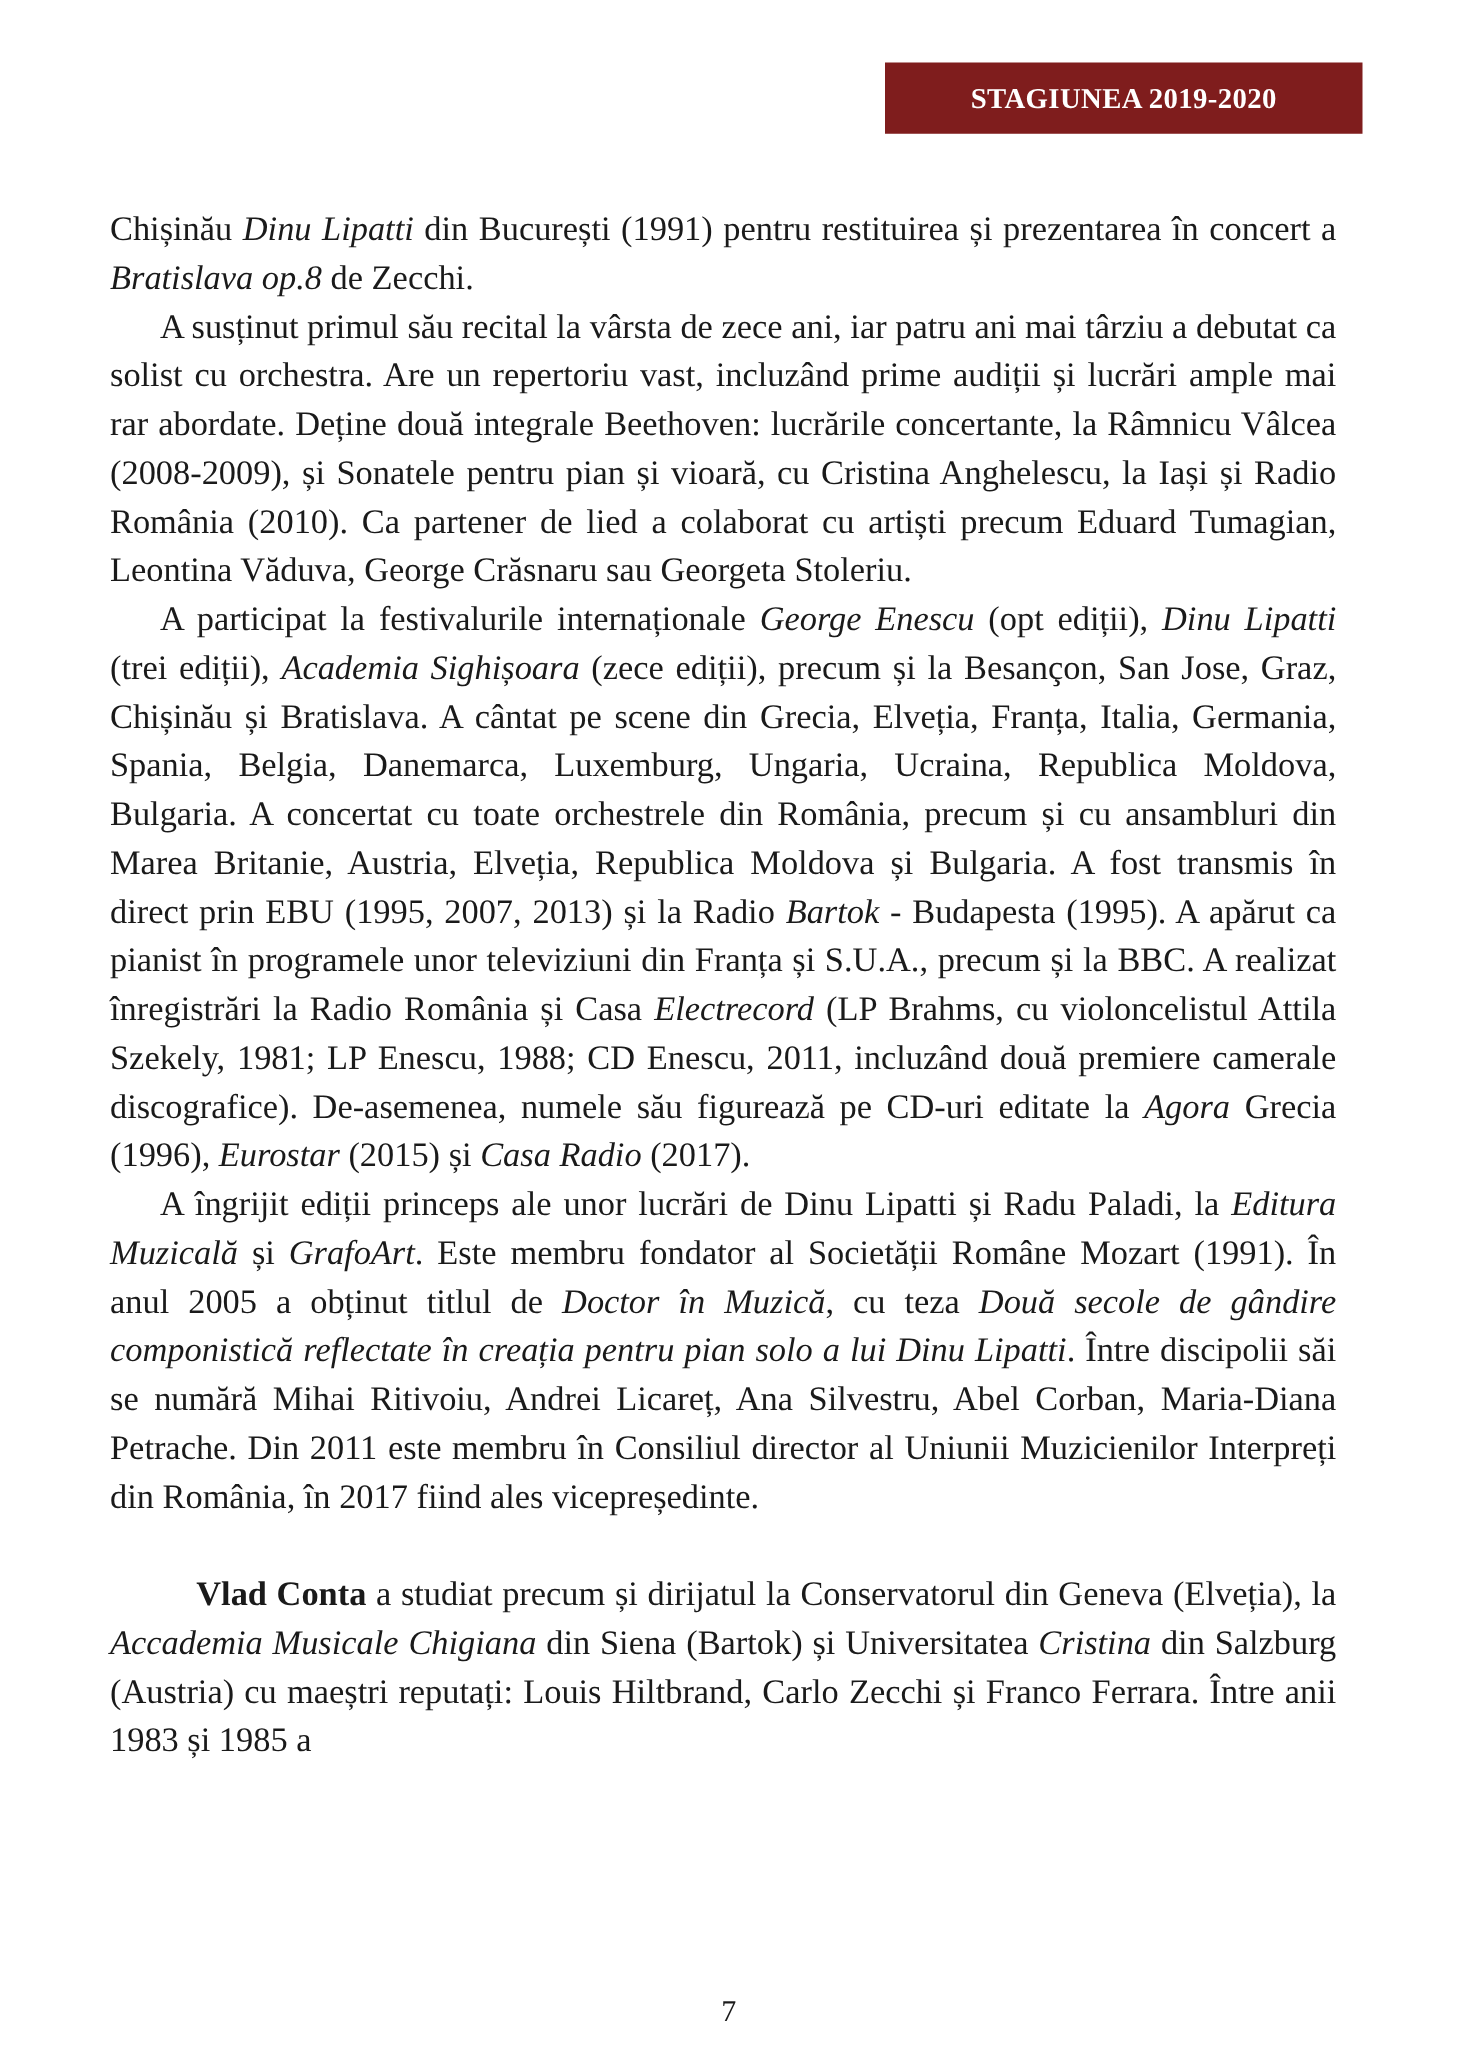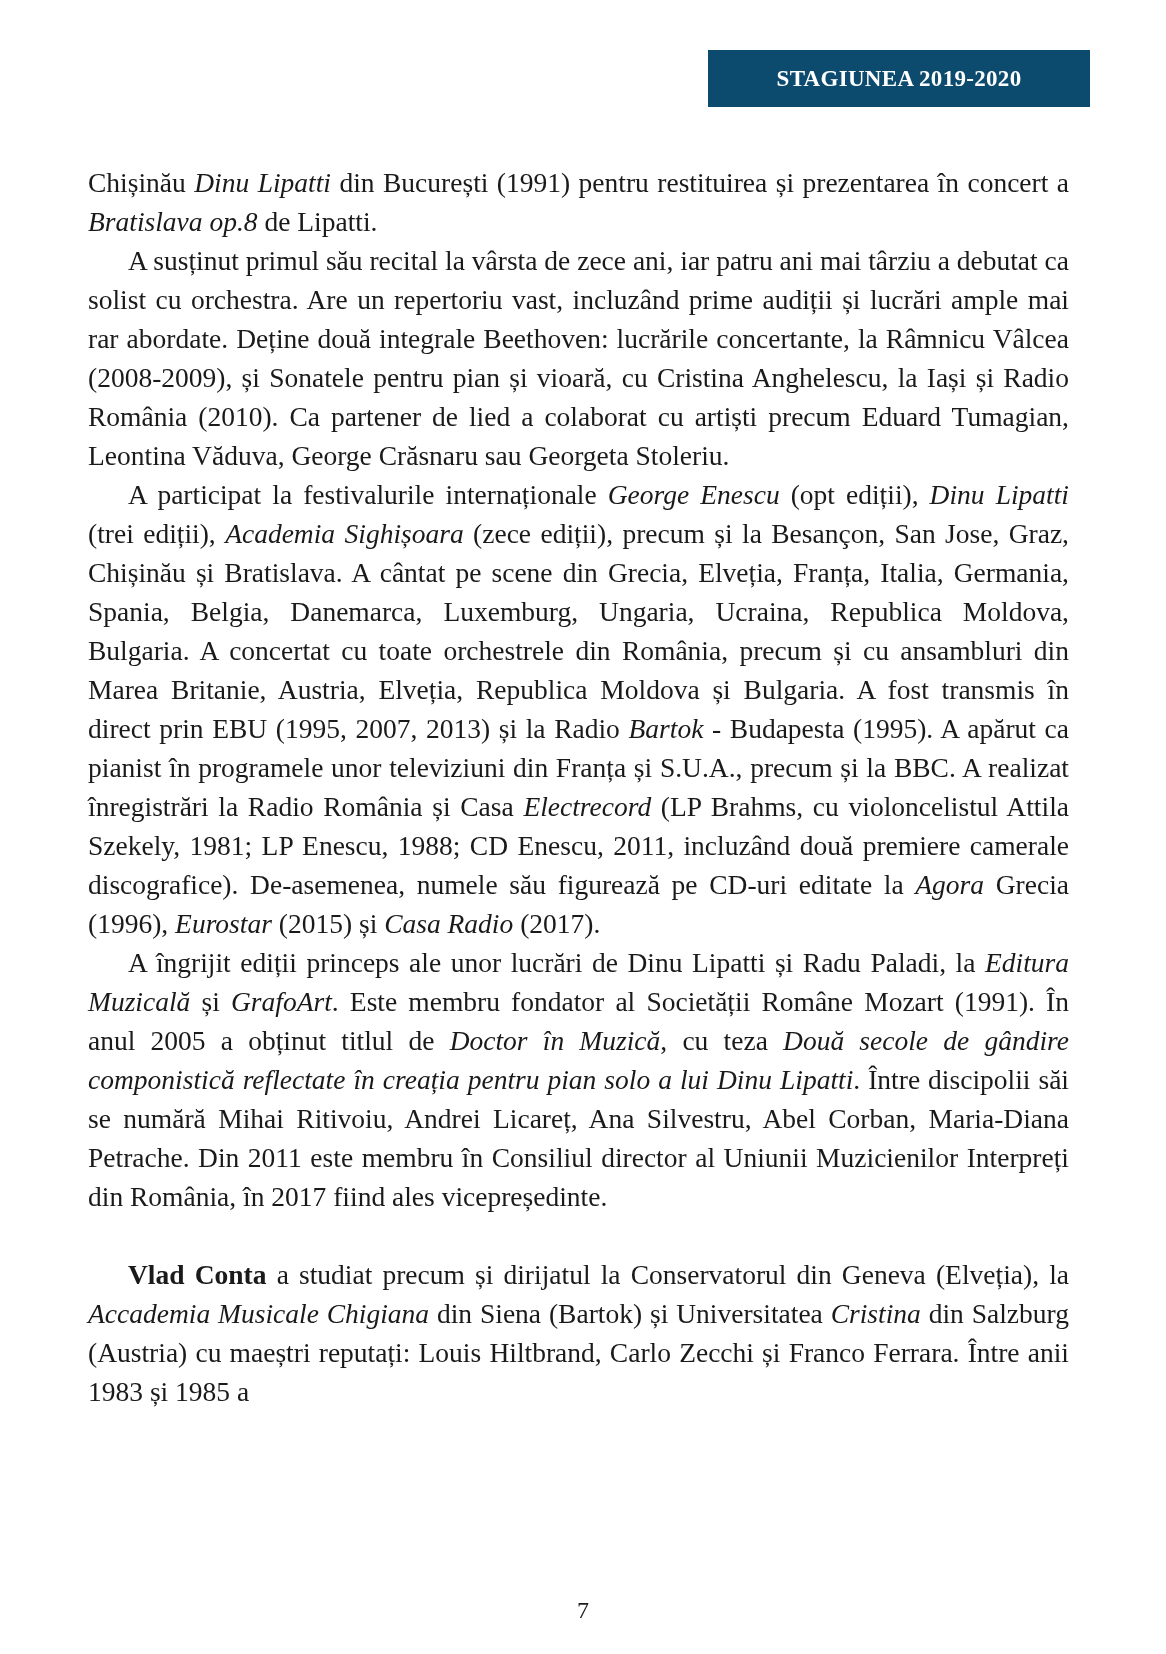--- a/index.html
+++ b/index.html
@@ -1,37 +1,37 @@
 <!DOCTYPE html>
 <html><head>
 <meta charset="utf-8">
 <style>
   html, body { margin:0; padding:0; background:#ffffff; }
   body { width:1166px; height:1654px; position:relative; overflow:hidden;
          font-family:"Liberation Serif","DejaVu Serif",serif; color:#1a1a1a; }
   .header-badge { position:absolute; left:708px; top:50px; width:382px; height:57px;
-         background:#0c4a6e; color:#ffffff; display:flex; align-items:center; justify-content:center;
+         background:#7f1d1d; color:#ffffff; display:flex; align-items:center; justify-content:center;
          font-weight:bold; font-size:23px; letter-spacing:0.3px; }
   .body-text { position:absolute; left:88px; top:163px; width:981px;
          font-size:27.5px; line-height:39px; text-align:justify; }
   .body-text p { margin:0; text-indent:40px; }
   .body-text p.noindent { text-indent:0; }
   .body-text p.gap { margin-top:39px; }
   .body-text i { font-style:italic; }
-  .body-text b { font-weight:bold; }
+  .body-text b { font-weight:bold;margin-left:29px; }
   .page-number { position:absolute; left:0; width:1166px; top:1597px; text-align:center; font-size:24px; }
 </style>
 </head>
 <body>
 
 <div class="header-badge">
   <span>STAGIUNEA 2019-2020</span>
 </div>
 
 <div class="body-text" id="body-text">
-    <p class="noindent"><span>Chișinău </span><i>Dinu Lipatti</i><span> din București (1991) pentru restituirea și prezentarea în concert a </span><i>Bratislava op.8</i><span> de Lipatti.</span></p>
+    <p class="noindent"><span>Chișinău </span><i>Dinu Lipatti</i><span> din București (1991) pentru restituirea și prezentarea în concert a </span><i>Bratislava op.8</i><span> de Zecchi.</span></p>
     <p><span>A susținut primul său recital la vârsta de zece ani, iar patru ani mai târziu a debutat ca solist cu orchestra. Are un repertoriu vast, incluzând prime audiții și lucrări ample mai rar abordate. Deține două integrale Beethoven: lucrările concertante, la Râmnicu Vâlcea (2008-2009), și Sonatele pentru pian și vioară, cu Cristina Anghelescu, la Iași și Radio România (2010). Ca partener de lied a colaborat cu artiști precum Eduard Tumagian, Leontina Văduva, George Crăsnaru sau Georgeta Stoleriu.</span></p>
     <p><span>A participat la festivalurile internaționale </span><i>George Enescu</i><span> (opt ediții), </span><i>Dinu Lipatti</i><span> (trei ediții), </span><i>Academia Sighișoara</i><span> (zece ediții), precum și la Besançon, San Jose, Graz, Chișinău și Bratislava. A cântat pe scene din Grecia, Elveția, Franța, Italia, Germania, Spania, Belgia, Danemarca, Luxemburg, Ungaria, Ucraina, Republica Moldova, Bulgaria. A concertat cu toate orchestrele din România, precum și cu ansambluri din Marea Britanie, Austria, Elveția, Republica Moldova și Bulgaria. A fost transmis în direct prin EBU (1995, 2007, 2013) și la Radio </span><i>Bartok</i><span> - Budapesta (1995). A apărut ca pianist în programele unor televiziuni din Franța și S.U.A., precum și la BBC. A realizat înregistrări la Radio România și Casa </span><i>Electrecord</i><span> (LP Brahms, cu violoncelistul Attila Szekely, 1981; LP Enescu, 1988; CD Enescu, 2011, incluzând două premiere camerale discografice). De-asemenea, numele său figurează pe CD-uri editate la </span><i>Agora</i><span> Grecia (1996), </span><i>Eurostar</i><span> (2015) și </span><i>Casa Radio</i><span> (2017).</span></p>
     <p><span>A îngrijit ediții princeps ale unor lucrări de Dinu Lipatti și Radu Paladi, la </span><i>Editura Muzicală</i><span> și </span><i>GrafoArt</i><span>. Este membru fondator al Societății Române Mozart (1991). În anul 2005 a obținut titlul de </span><i>Doctor în Muzică</i><span>, cu teza </span><i>Două secole de gândire componistică reflectate în creația pentru pian solo a lui Dinu Lipatti</i><span>. Între discipolii săi se numără Mihai Ritivoiu, Andrei Licareț, Ana Silvestru, Abel Corban, Maria-Diana Petrache. Din 2011 este membru în Consiliul director al Uniunii Muzicienilor Interpreți din România, în 2017 fiind ales vicepreședinte.</span></p>
     <p class="gap"><b>Vlad Conta</b><span> a studiat precum și dirijatul la Conservatorul din Geneva (Elveția), la </span><i>Accademia Musicale Chigiana</i><span> din Siena (Bartok) și Universitatea </span><i>Cristina</i><span> din Salzburg (Austria) cu maeștri reputați: Louis Hiltbrand, Carlo Zecchi și Franco Ferrara. Între anii 1983 și 1985 a</span></p>
   </div>
 
 <div class="page-number">7</div>
 
 </body></html>

